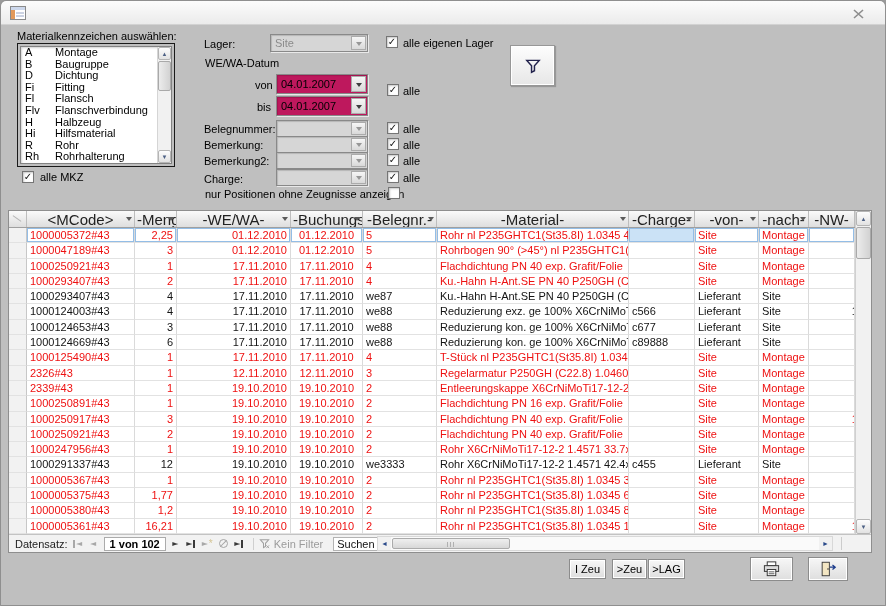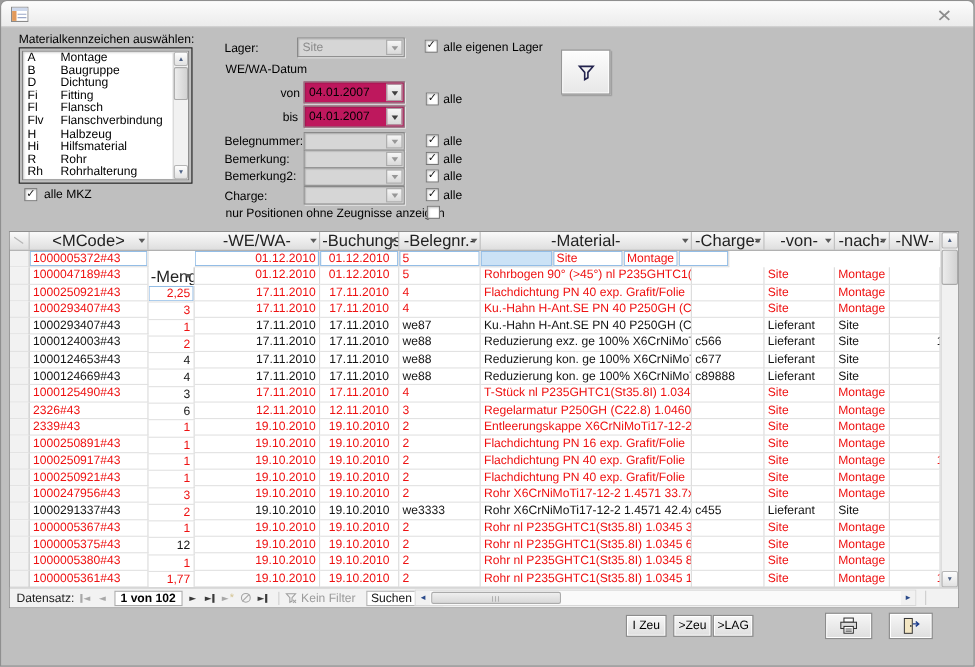--- a/index.html
+++ b/index.html
@@ -52,21 +52,21 @@
   .hcell.hleft{justify-content:flex-start;padding-left:2px;}
   .harrow{position:absolute;right:2px;top:6px;width:0;height:0;border:3px solid transparent;border-top:4px solid #5a5a5a;}
   .corner{position:absolute;left:3px;top:7px;width:10px;height:1px;background:#b4b4b4;transform:rotate(35deg);}
   .tbody{position:absolute;left:0;top:17px;width:846px;height:306px;overflow:hidden;}
   .row{display:flex;height:15.3px;}
   .cell{height:100%;border-right:1px solid #dadada;border-bottom:1px solid #e2e2e2;
     padding:0 3px;overflow:hidden;white-space:nowrap;font-size:11px;line-height:14.5px;color:#141414;}
   .row.red .cell{color:#ee1111;}
   .cell.selcol{background:#f2f2f2;border-right:1px solid #c7c7c7;padding:0;}
   .ar{text-align:right;}
-  .c1{width:108px;} .c2{width:42px;margin-top:32px;} .c3{width:114px;} .c4{width:72px;text-align:center;} .c5{width:74px;}
+  .c1{width:108px;} .c2{width:42px;} .c3{width:114px;} .c4{width:72px;text-align:center;} .c5{width:74px;}
   .c6{width:192px;} .c7{width:66px;} .c8{width:64px;} .c9{width:50px;} .c10{width:46px;}
   .selcol{width:18px;}
   .row.cur .cell:not(.selcol){box-shadow:inset 0 0 0 1px #93bde6;}
   .row.cur .cell.active{background:#cbe2f6;}
   .nwspan{display:block;width:58px;text-align:right;}
   .sheet-vsb{position:absolute;right:0;top:0;width:16px;height:323px;background:#f1f1f1;border-left:1px solid #d0d0d0;}
   .sheet-vsb .sb-btn{height:15px;}
   
   .nav{position:absolute;left:0;bottom:0;width:862px;height:18px;background:#f2f2f2;border-top:1px solid #c3c3c3;
     display:flex;align-items:center;font-size:11px;}
@@ -301,20 +301,21 @@
     </div>
 
     <div class="tbody">
         <div class="row red cur">
     <div class="cell selcol"></div>
     <div class="cell c1">1000005372#43</div>
     <div class="cell c2 ar">2,25</div>
     <div class="cell c3 ar">01.12.2010</div>
     <div class="cell c4 ar">01.12.2010</div>
     <div class="cell c5">5</div>
+    <div class="cell c6">Rohr nl P235GHTC1(St35.8I) 1.0345 4</div>
     <div class="cell c7 active"></div>
     <div class="cell c8">Site</div>
     <div class="cell c9">Montage</div>
     <div class="cell c10">
             <span class="nwspan">40</span>
           </div>
   </div>
         <div class="row red">
     <div class="cell selcol"></div>
     <div class="cell c1">1000047189#43</div>

